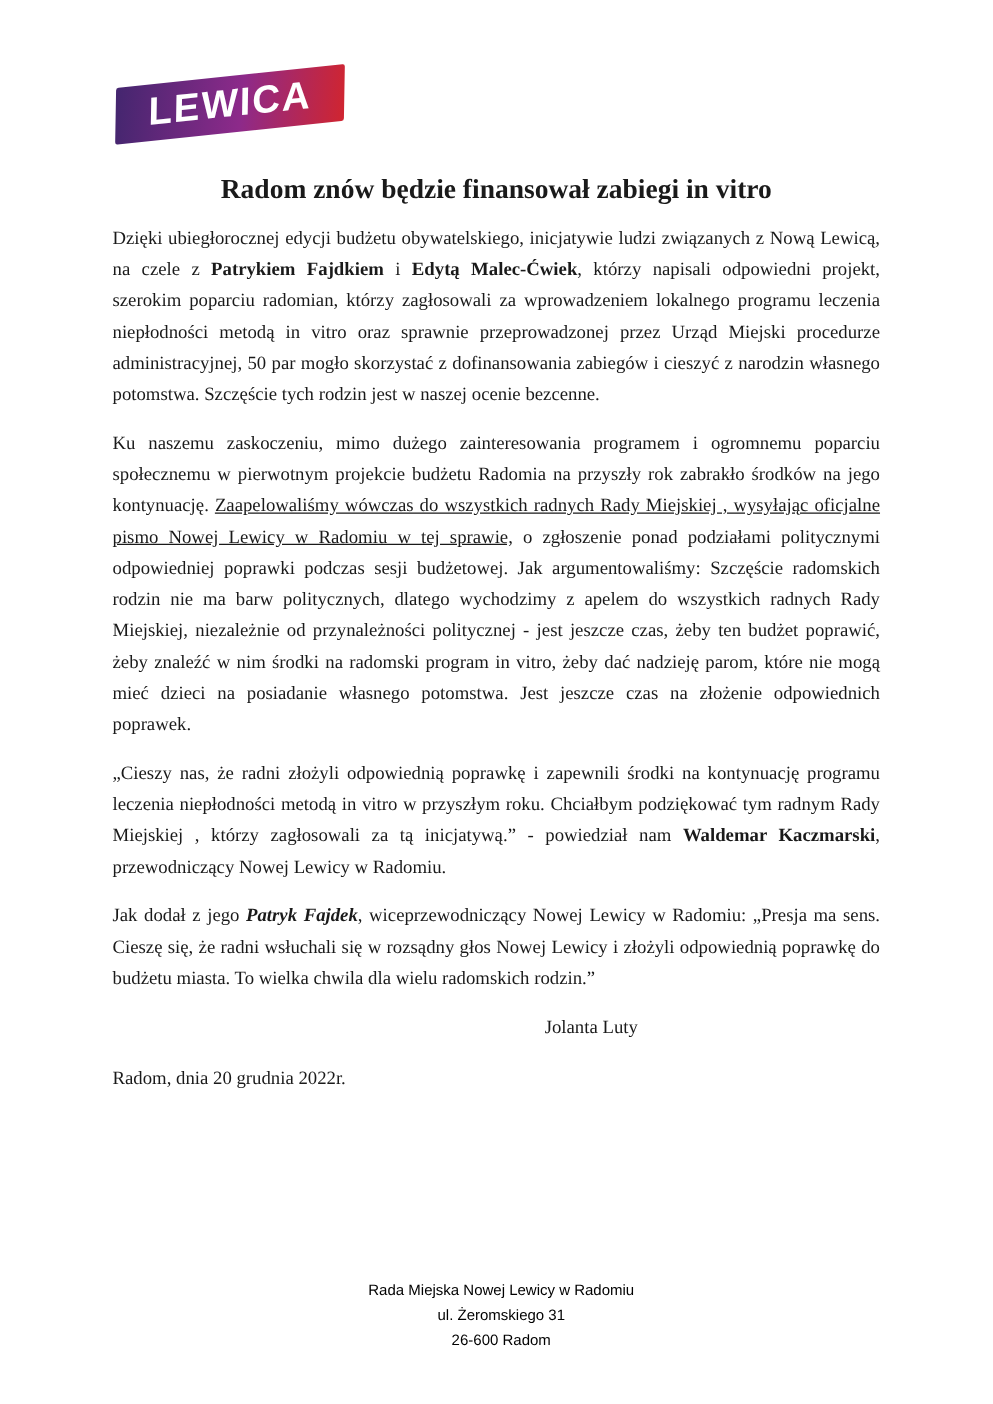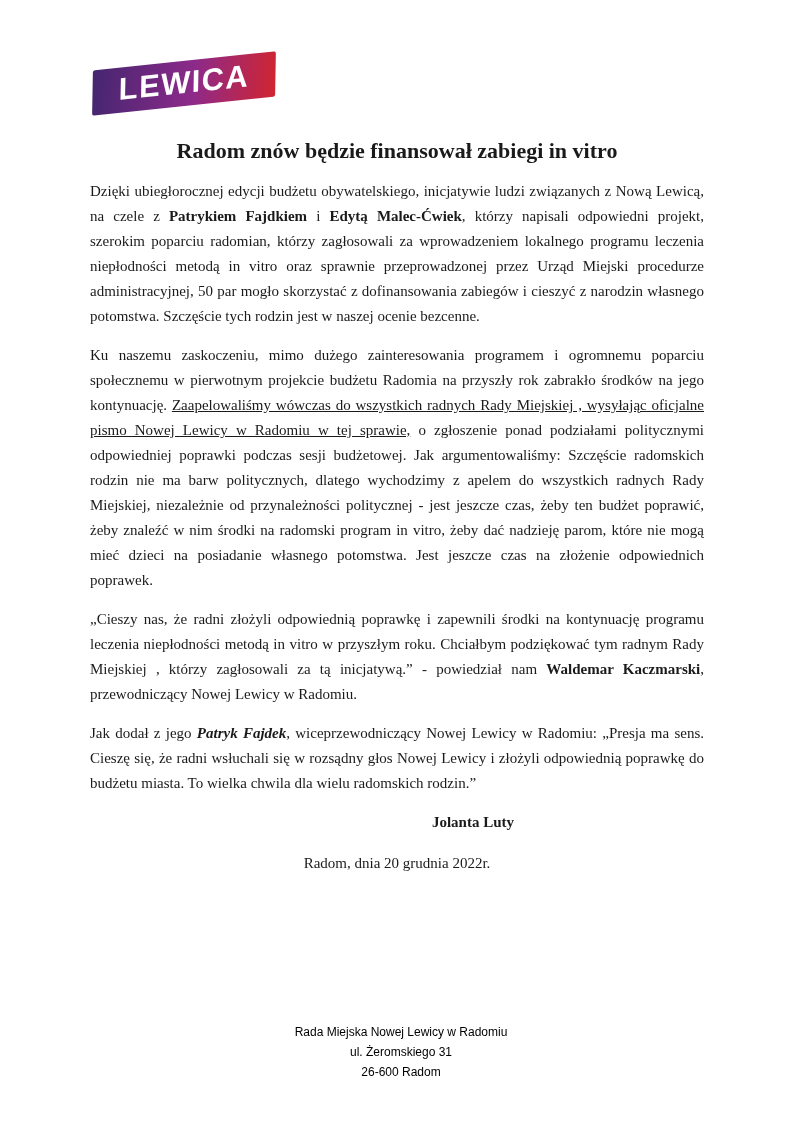--- a/index.html
+++ b/index.html
@@ -67,29 +67,28 @@
     line-height: 25px;
     text-align: justify;
     text-justify: inter-word;
   }
   .sig-line {
     font-size: 15px;
     line-height: 25px;
     text-align: center;
     padding-left: 152px; 
     margin: 14px 0 0 0;
-    font-weight: bold;
   }
   .sig-role {
     font-style: italic;
   }
   .dateline {
     font-size: 15px;
     line-height: 25px;
-    text-align: center;
+    text-align: left;
     margin: 16px 0 0 0;
   }
 
   
   .footer {
     position: absolute;
     left: 4px;
     top: 1022px;
     width: 794px;
     text-align: center;

